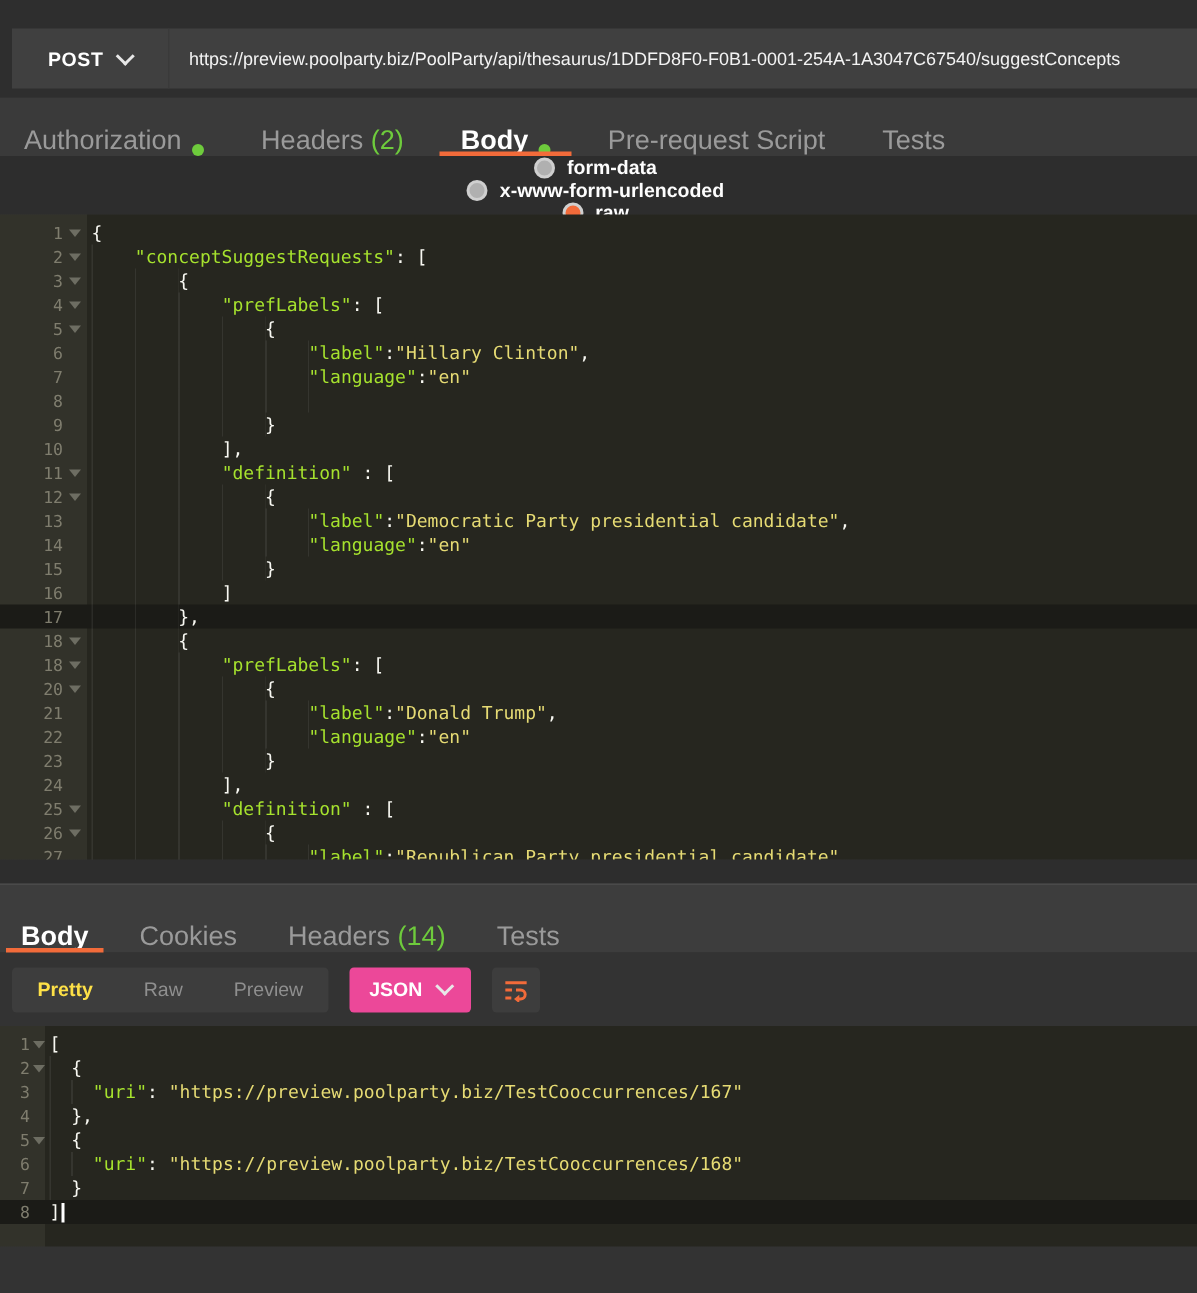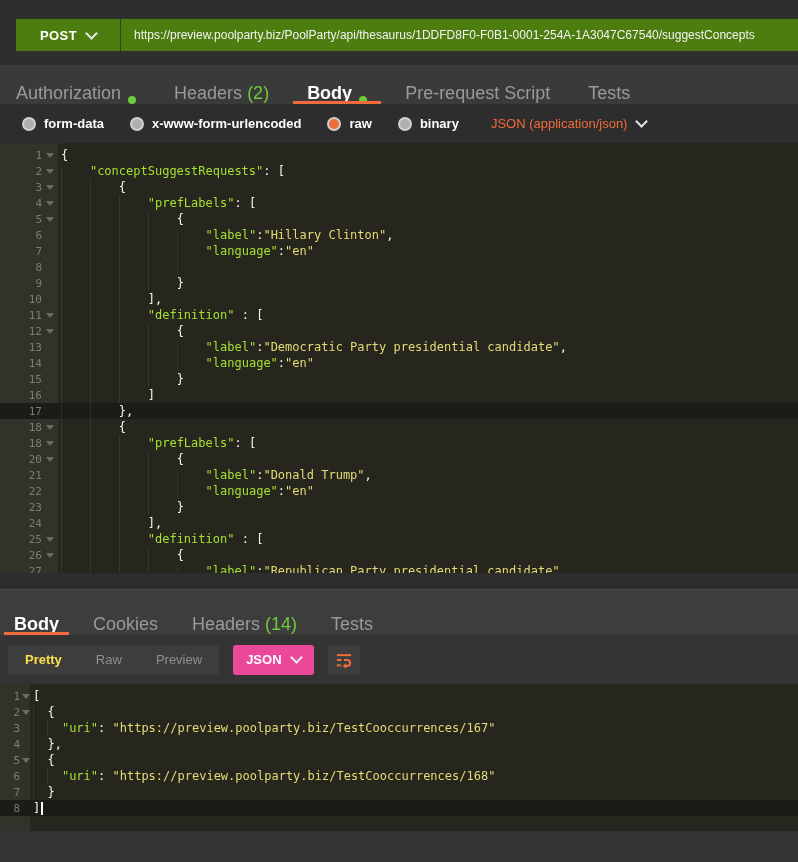--- a/index.html
+++ b/index.html
@@ -6,41 +6,41 @@
   .app{width:798px;height:862px;background:#333333;position:relative;overflow:hidden;
        font-family:"Liberation Sans",sans-serif;-webkit-font-smoothing:antialiased;}
 
   
   .titlebar{height:30px;background:#3d3d3d;border-bottom:1px solid #282828;
             display:flex;align-items:center;padding-left:10px;}
   .titlebar .t{color:#f1f1f1;font-size:13px;font-weight:bold;}
 
   
   .url-region{height:65px;background:#2e2e2e;position:relative;}
-  .url-bar{position:absolute;left:16px;right:0;top:19px;height:32px;background:#4d7c0f;
+  .url-bar{position:absolute;left:8px;right:0;top:19px;height:40px;background:#404040;
            display:flex;align-items:stretch;}
   .method{width:104px;display:flex;align-items:center;justify-content:center;gap:10px;
           border-right:1px solid #3a3a3a;cursor:pointer;}
   .method .m{color:#fff;font-size:13px;font-weight:bold;letter-spacing:.4px;}
   .chev{width:7px;height:7px;border-right:2px solid #e8e8e8;border-bottom:2px solid #e8e8e8;
         transform:rotate(45deg);margin-top:-4px;display:inline-block;}
   .url-text{flex:1;display:flex;align-items:center;padding-left:13px;color:#f3f3f3;
             font-size:12px;white-space:nowrap;overflow:hidden;}
 
   
   .req-tabs{height:39px;background:#3a3a3a;display:flex;align-items:stretch;padding-left:2px;}
   .tab{position:relative;display:flex;align-items:flex-end;padding:0 14px;margin-right:10px;
        color:#9a9a9a;font-size:18px;cursor:pointer;white-space:nowrap;}
   .tab .count{color:#6ecb3c;margin-left:5px;}
   .tab .dot{width:8px;height:8px;border-radius:50%;background:#6ecb3c;margin-left:7px;display:inline-block;}
   .tab.active{color:#fff;font-weight:bold;}
   .tab.active::after{content:'';position:absolute;left:0;right:0;bottom:0;height:3px;background:#f26b3a;}
 
   
-  .mode-row{height:39px;background:#2d2d2d;display:flex;align-items:center;padding-left:22px;}
+  .mode-row{height:39px;background:#2d2d2d;display:flex;align-items:center;padding-left:22px;flex-direction:column;}
   .mode{display:flex;align-items:center;margin-right:26px;cursor:pointer;}
   .radio{width:10px;height:10px;border-radius:50%;border:2px solid #cfcfcf;background:#b0b0b0;
          margin-right:8px;display:inline-block;}
   .mode.selected .radio{background:#f26b3a;}
   .mode .ml{color:#fdfdfd;font-size:13px;font-weight:bold;}
   .ctype{display:flex;align-items:center;gap:10px;margin-left:6px;cursor:pointer;}
   .ctype .cl{color:#f26b3a;font-size:13px;}
 
   
   .editor{position:relative;overflow:hidden;padding-top:4px;box-sizing:border-box;

